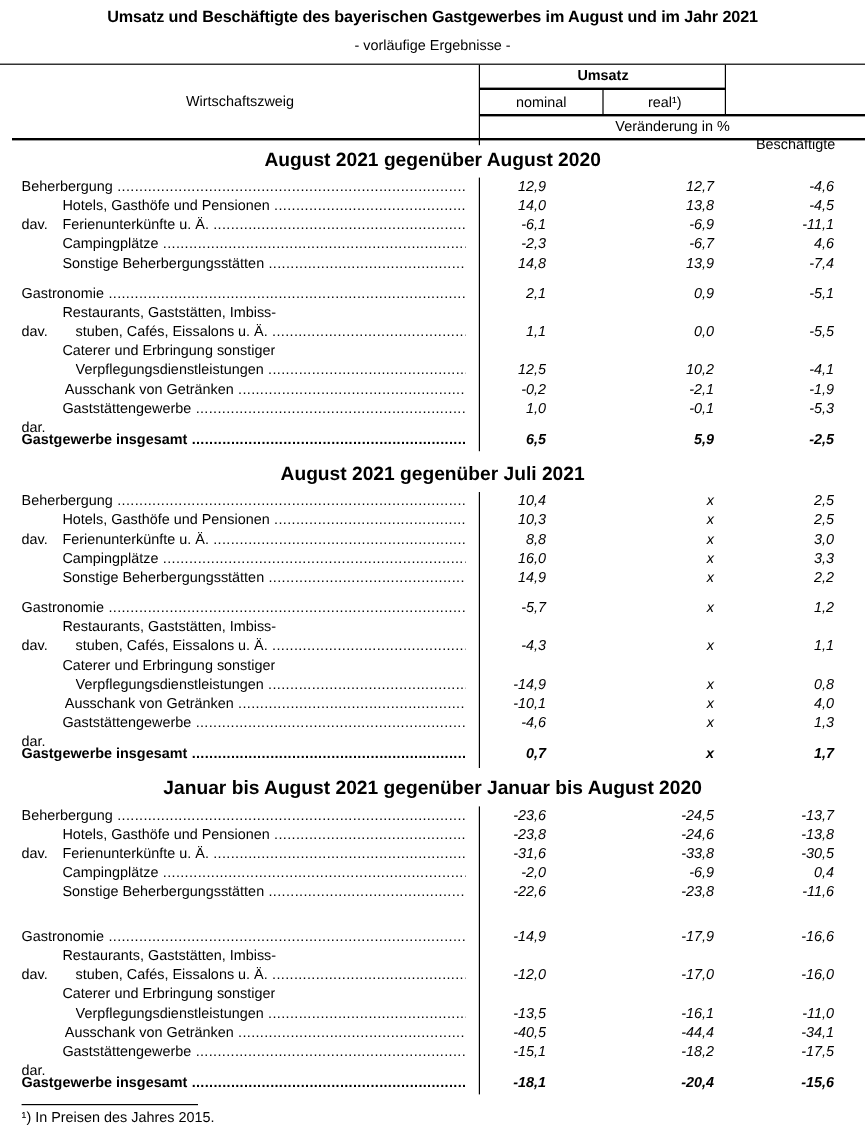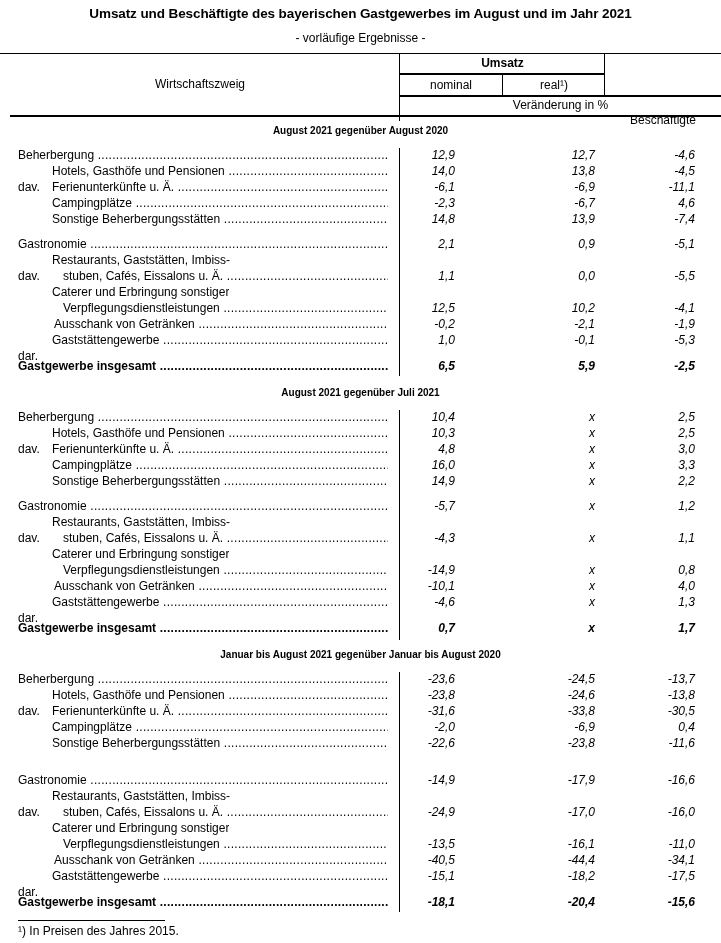--- a/index.html
+++ b/index.html
@@ -13,21 +13,21 @@
   }
   .subtitle {
     position: absolute; left: 0; width: 721px; top: 31px; text-align: center;
     font-size: 12px;
   }
   .hline { position: absolute; background: #000; }
   .vline { position: absolute; background: #000; width: 1px; }
   .hdr { position: absolute; text-align: center; font-size: 12px; }
   .section-title {
     position: absolute; left: 0; width: 721px; text-align: center;
-    font-weight: bold; font-size: 10px;
+    font-weight: bold; font-size: 16px;
   }
   .row { position: absolute; left: 0; width: 721px; height: 16px; }
   .row .pre { position: absolute; left: 18px; top: 0; margin-top: 16px; }
   .row .label {
     position: absolute; top: 0; white-space: nowrap; overflow: hidden;
   }
   .row .label .dots { letter-spacing: 0.3px; }
   .row .num {
     position: absolute; top: 0; text-align: right; font-style: italic; width: 60px;
   }
@@ -149,21 +149,21 @@
     </div>
     <div class="row" style="top: 426px;">
       <span class="pre">dav.</span>
       <span class="label" style="left: 52px; width: 336px;"><span>Hotels, Gasthöfe und Pensionen</span><span class="dots"> ........................................................................................................................</span></span>
       <span class="num c1">10,3</span>
       <span class="num c2">x</span>
       <span class="num c3">2,5</span>
     </div>
     <div class="row" style="top: 442px;">
       <span class="label" style="left: 52px; width: 336px;"><span>Ferienunterkünfte u. Ä.</span><span class="dots"> ........................................................................................................................</span></span>
-      <span class="num c1">4,8</span>
+      <span class="num c1">8,8</span>
       <span class="num c2">x</span>
       <span class="num c3">3,0</span>
     </div>
     <div class="row" style="top: 458px;">
       <span class="label" style="left: 52px; width: 336px;"><span>Campingplätze</span><span class="dots"> ........................................................................................................................</span></span>
       <span class="num c1">16,0</span>
       <span class="num c2">x</span>
       <span class="num c3">3,3</span>
     </div>
     <div class="row" style="top: 474px;">
@@ -253,21 +253,21 @@
       <span class="num c1">-14,9</span>
       <span class="num c2">-17,9</span>
       <span class="num c3">-16,6</span>
     </div>
     <div class="row" style="top: 789px;">
       <span class="pre">dav.</span>
       <span class="label" style="left: 52px;">Restaurants, Gaststätten, Imbiss-</span>
     </div>
     <div class="row" style="top: 805px;">
       <span class="label" style="left: 63px; width: 325px;"><span>stuben, Cafés, Eissalons u. Ä.</span><span class="dots"> ........................................................................................................................</span></span>
-      <span class="num c1">-24,9</span>
+      <span class="num c1">-12,0</span>
       <span class="num c2">-17,0</span>
       <span class="num c3">-16,0</span>
     </div>
     <div class="row" style="top: 821px;">
       <span class="label" style="left: 52px;">Caterer und Erbringung sonstiger</span>
     </div>
     <div class="row" style="top: 837px;">
       <span class="label" style="left: 63px; width: 325px;"><span>Verpflegungsdienstleistungen</span><span class="dots"> ........................................................................................................................</span></span>
       <span class="num c1">-13,5</span>
       <span class="num c2">-16,1</span>

